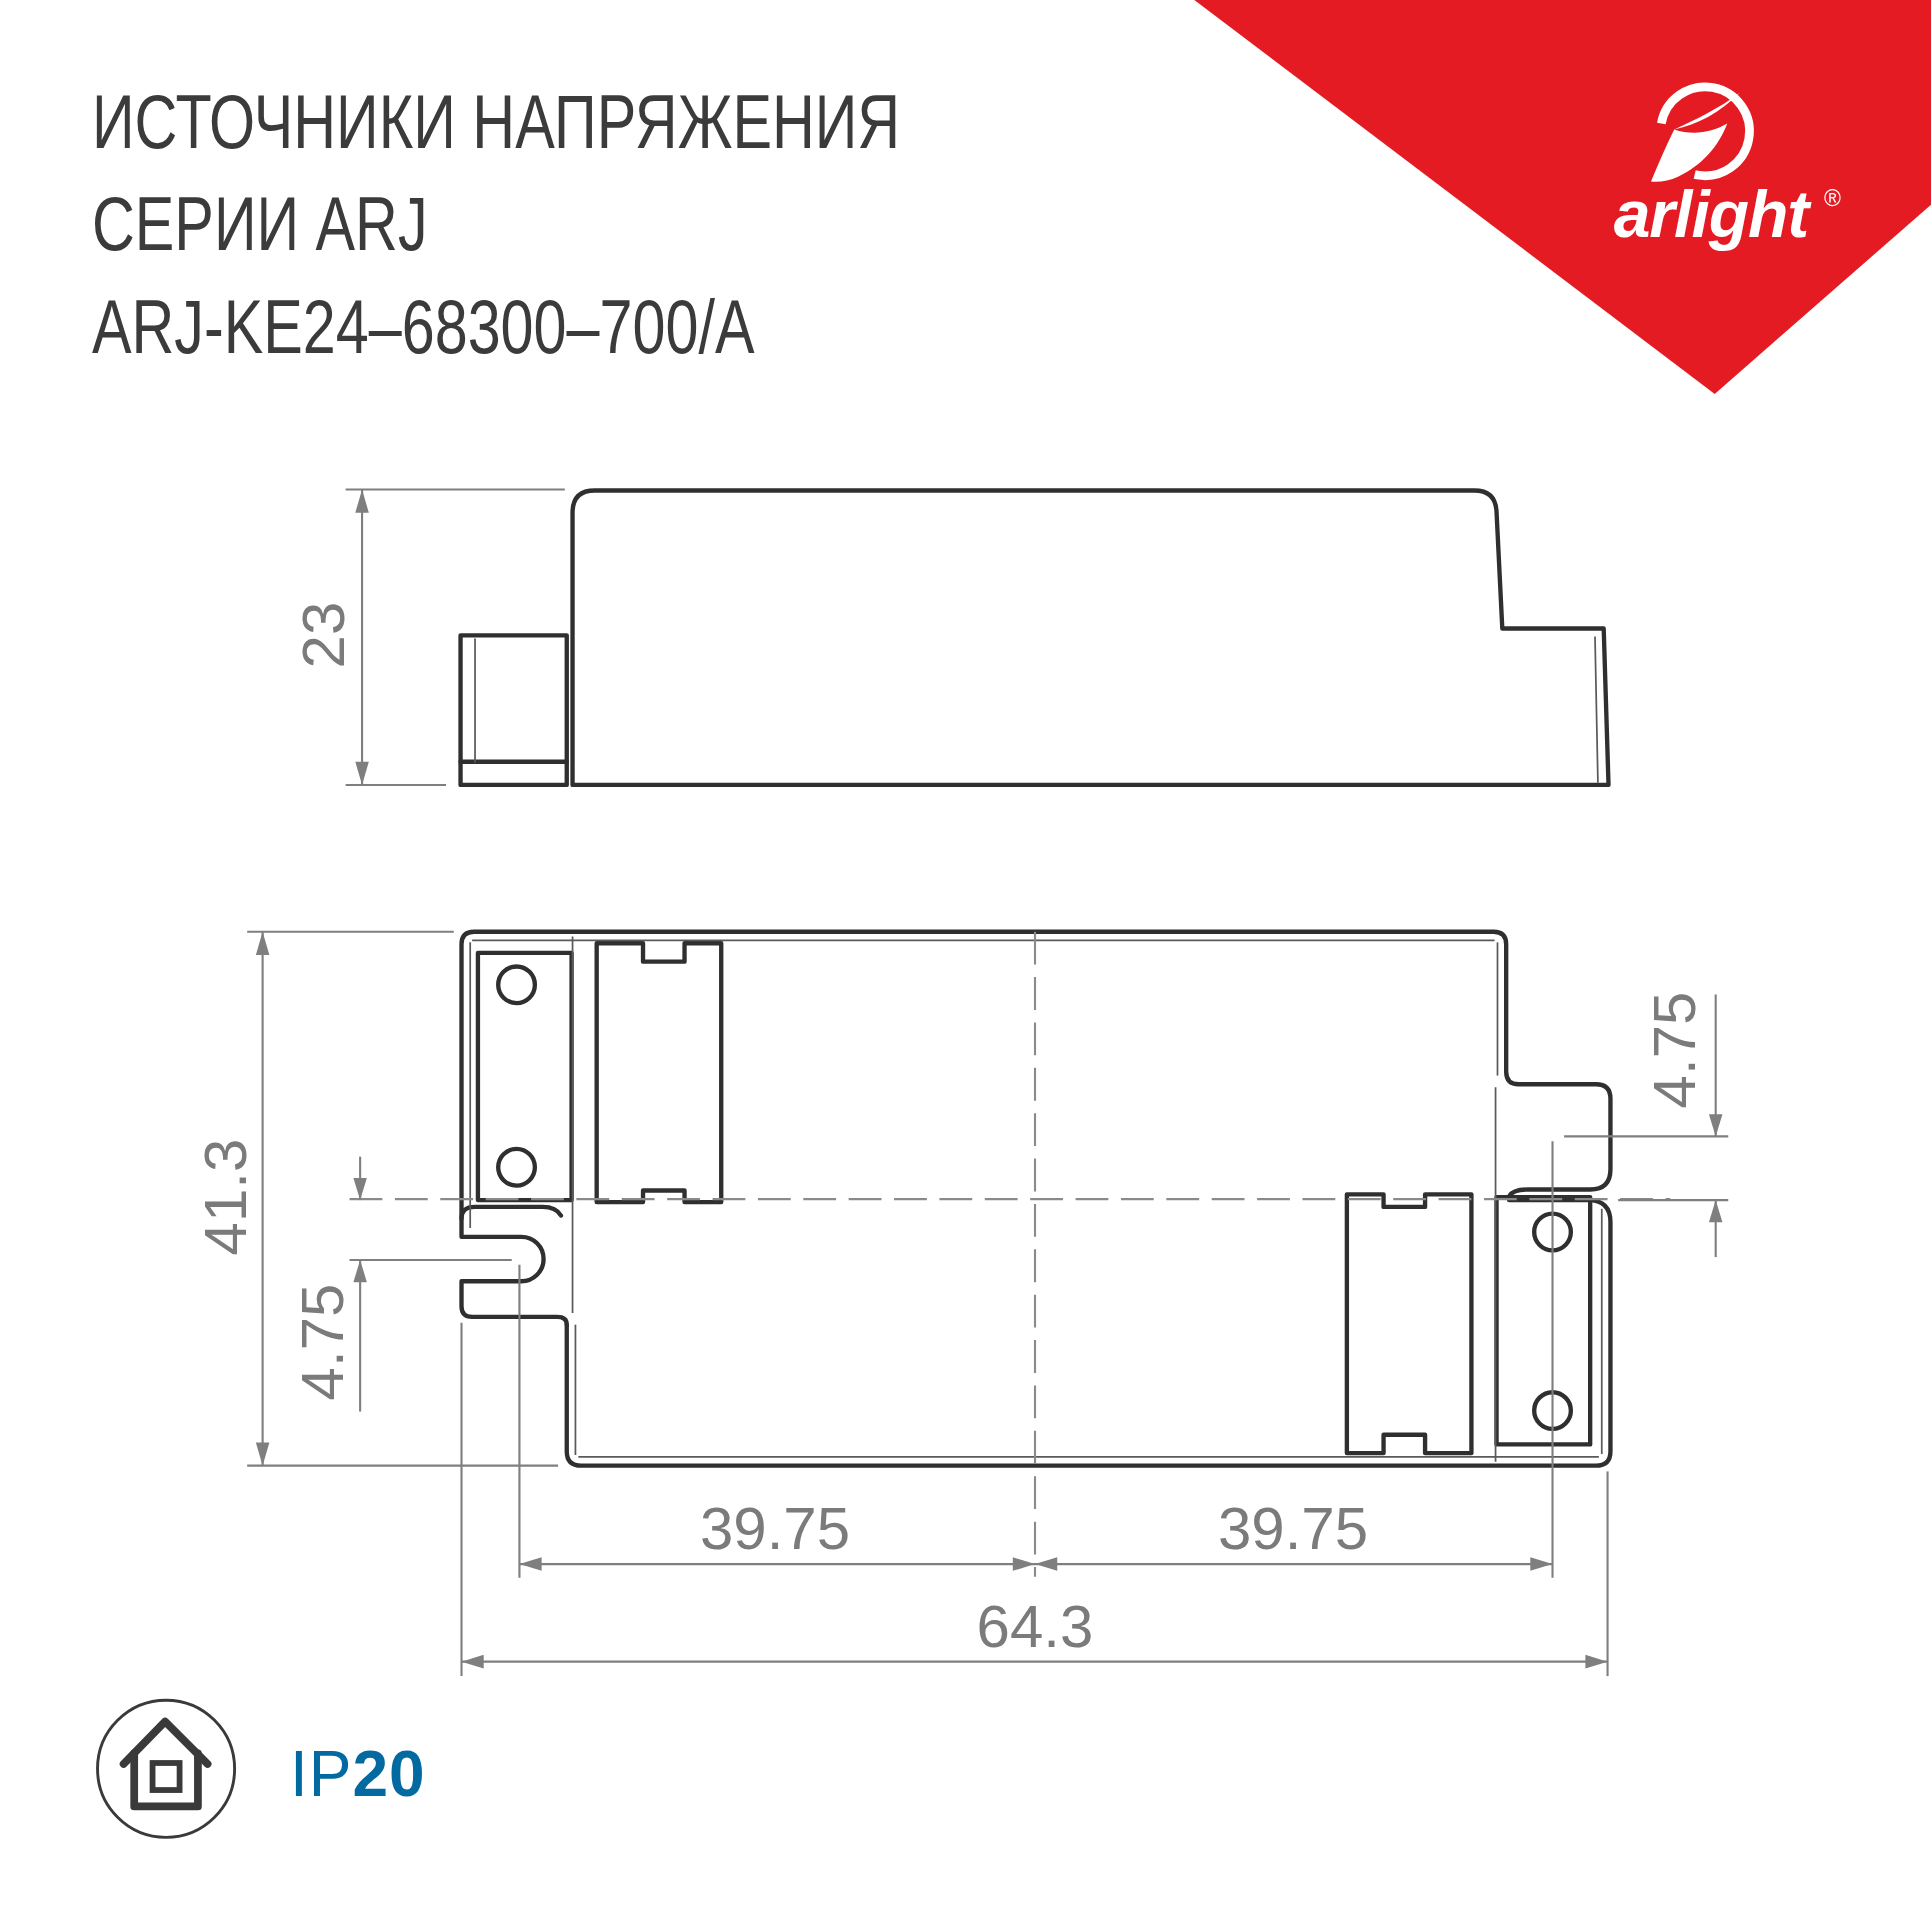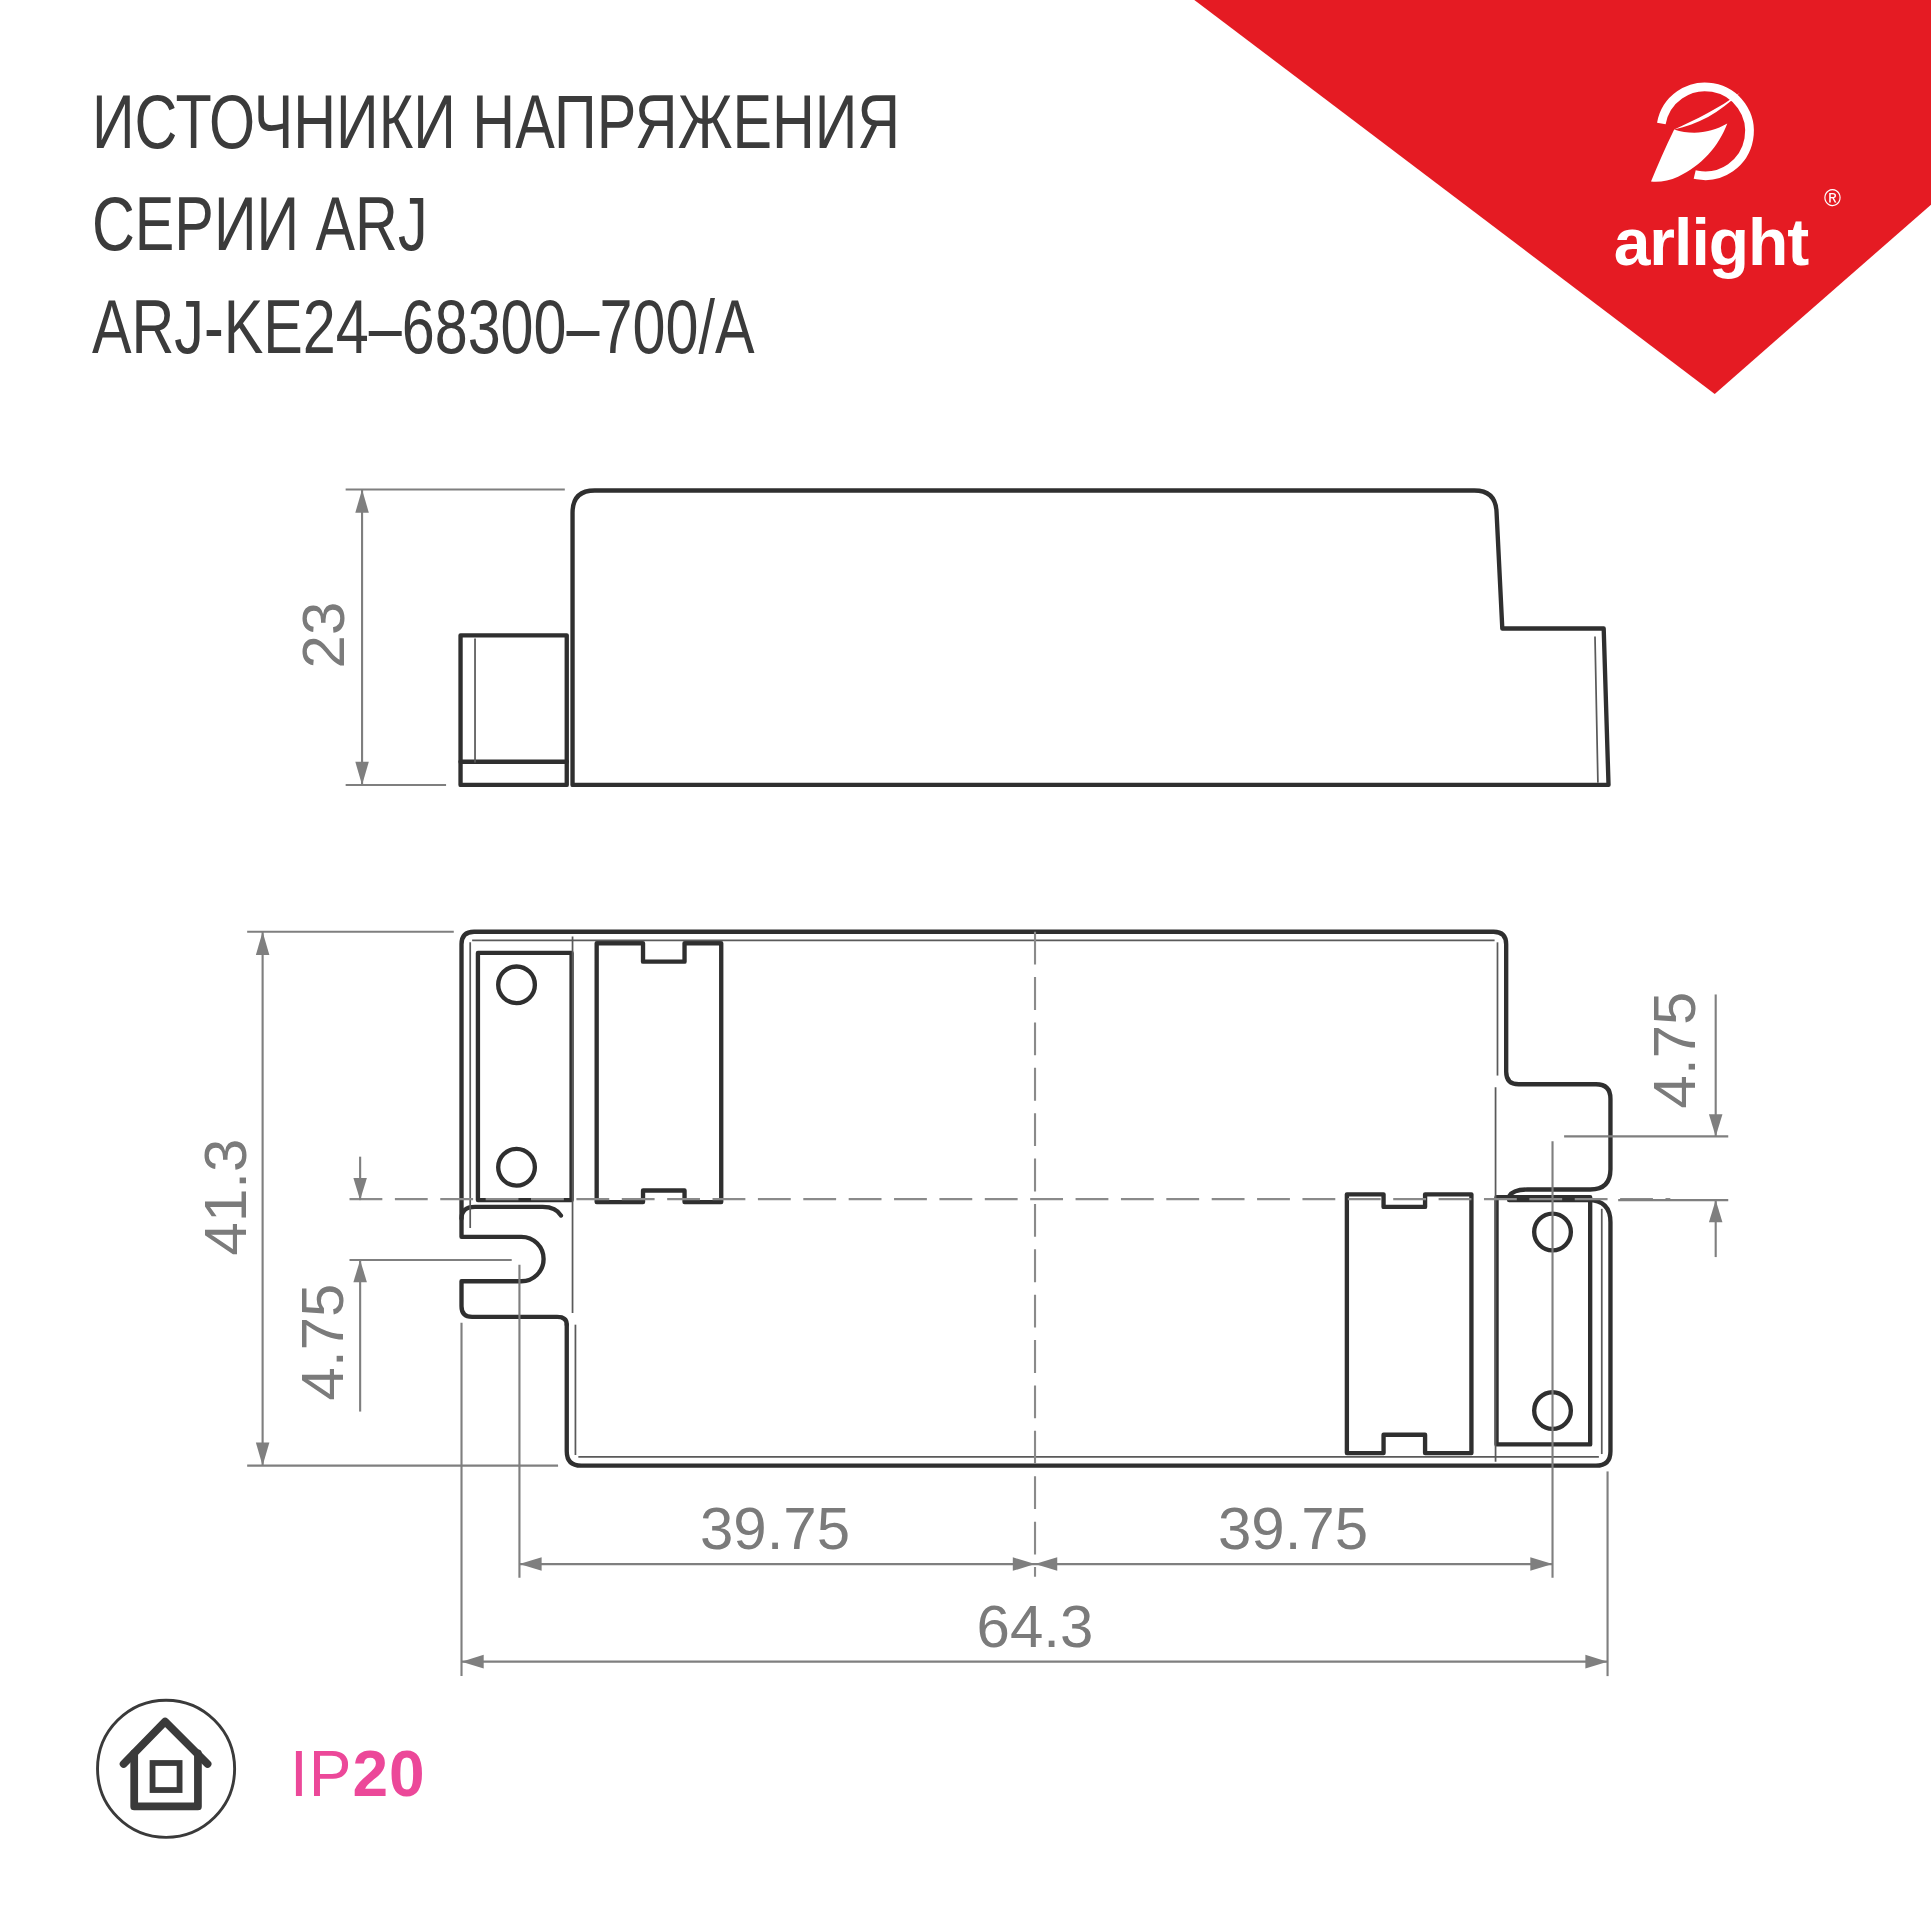--- a/index.html
+++ b/index.html
@@ -16,30 +16,29 @@
     transform:scaleX(0.78);transform-origin:left top;color:#3b3b3b;
   }
   .t1{top:78px;} .t2{top:180px;} .t3{top:283px;}
   .dim-label{
     position:absolute;color:#7b7b7b;font-size:60px;font-weight:400;
     white-space:nowrap;transform:translate(-50%,-50%);
   }
   .dim-label.rot{transform:translate(-50%,-50%) rotate(-90deg);}
   .brand-word{
     position:absolute;left:1566px;top:176px;width:290px;text-align:center;
-    color:#ffffff;font-size:66px;font-weight:700;letter-spacing:-1px;
+    color:#ffffff;font-size:66px;font-weight:700;font-style:italic;letter-spacing:-1px;
     white-space:nowrap;
-    margin-top:28px;
   }
   .brand-reg{
     position:absolute;left:1824px;top:185px;color:#ffffff;font-size:23px;font-weight:400;
     font-style:normal;
   }
   .ip-text{
-    position:absolute;left:290px;top:1737px;font-size:64px;color:#ec4899;white-space:nowrap;
+    position:absolute;left:290px;top:1737px;font-size:64px;color:#0369a1;white-space:nowrap;
     letter-spacing:1px;
   }
   .ip-text .p{font-weight:400;}
   .ip-text .v{font-weight:700;}
 </style>
 </head>
 <body>
 
 <div class="canvas">
 

